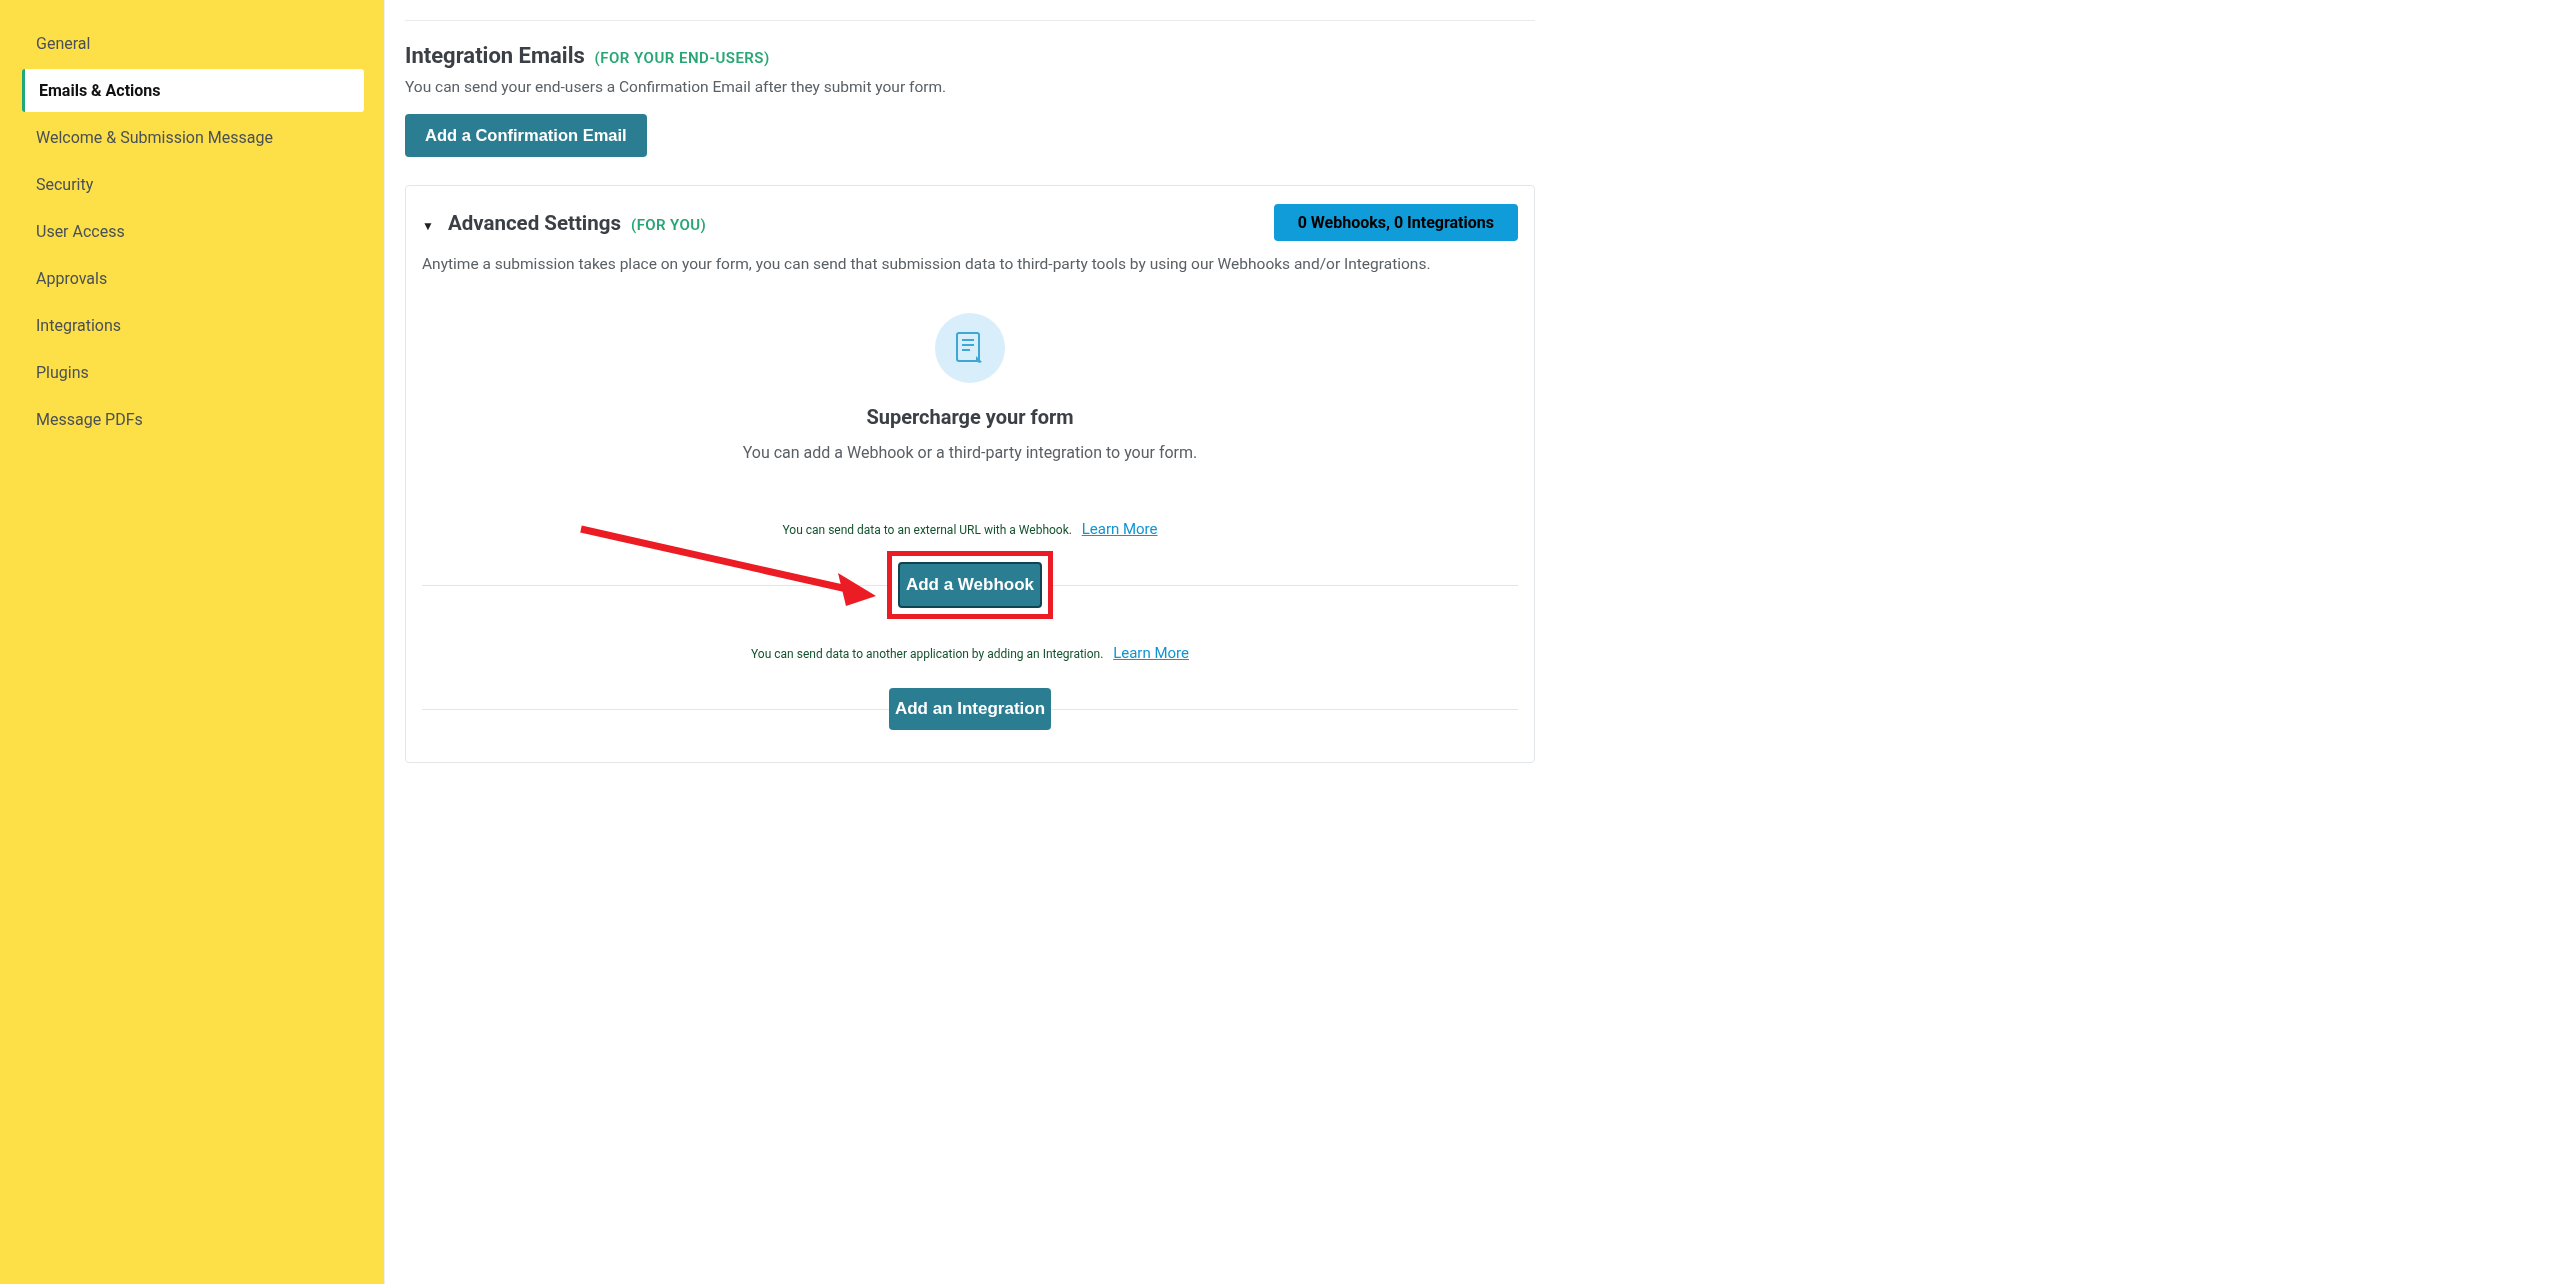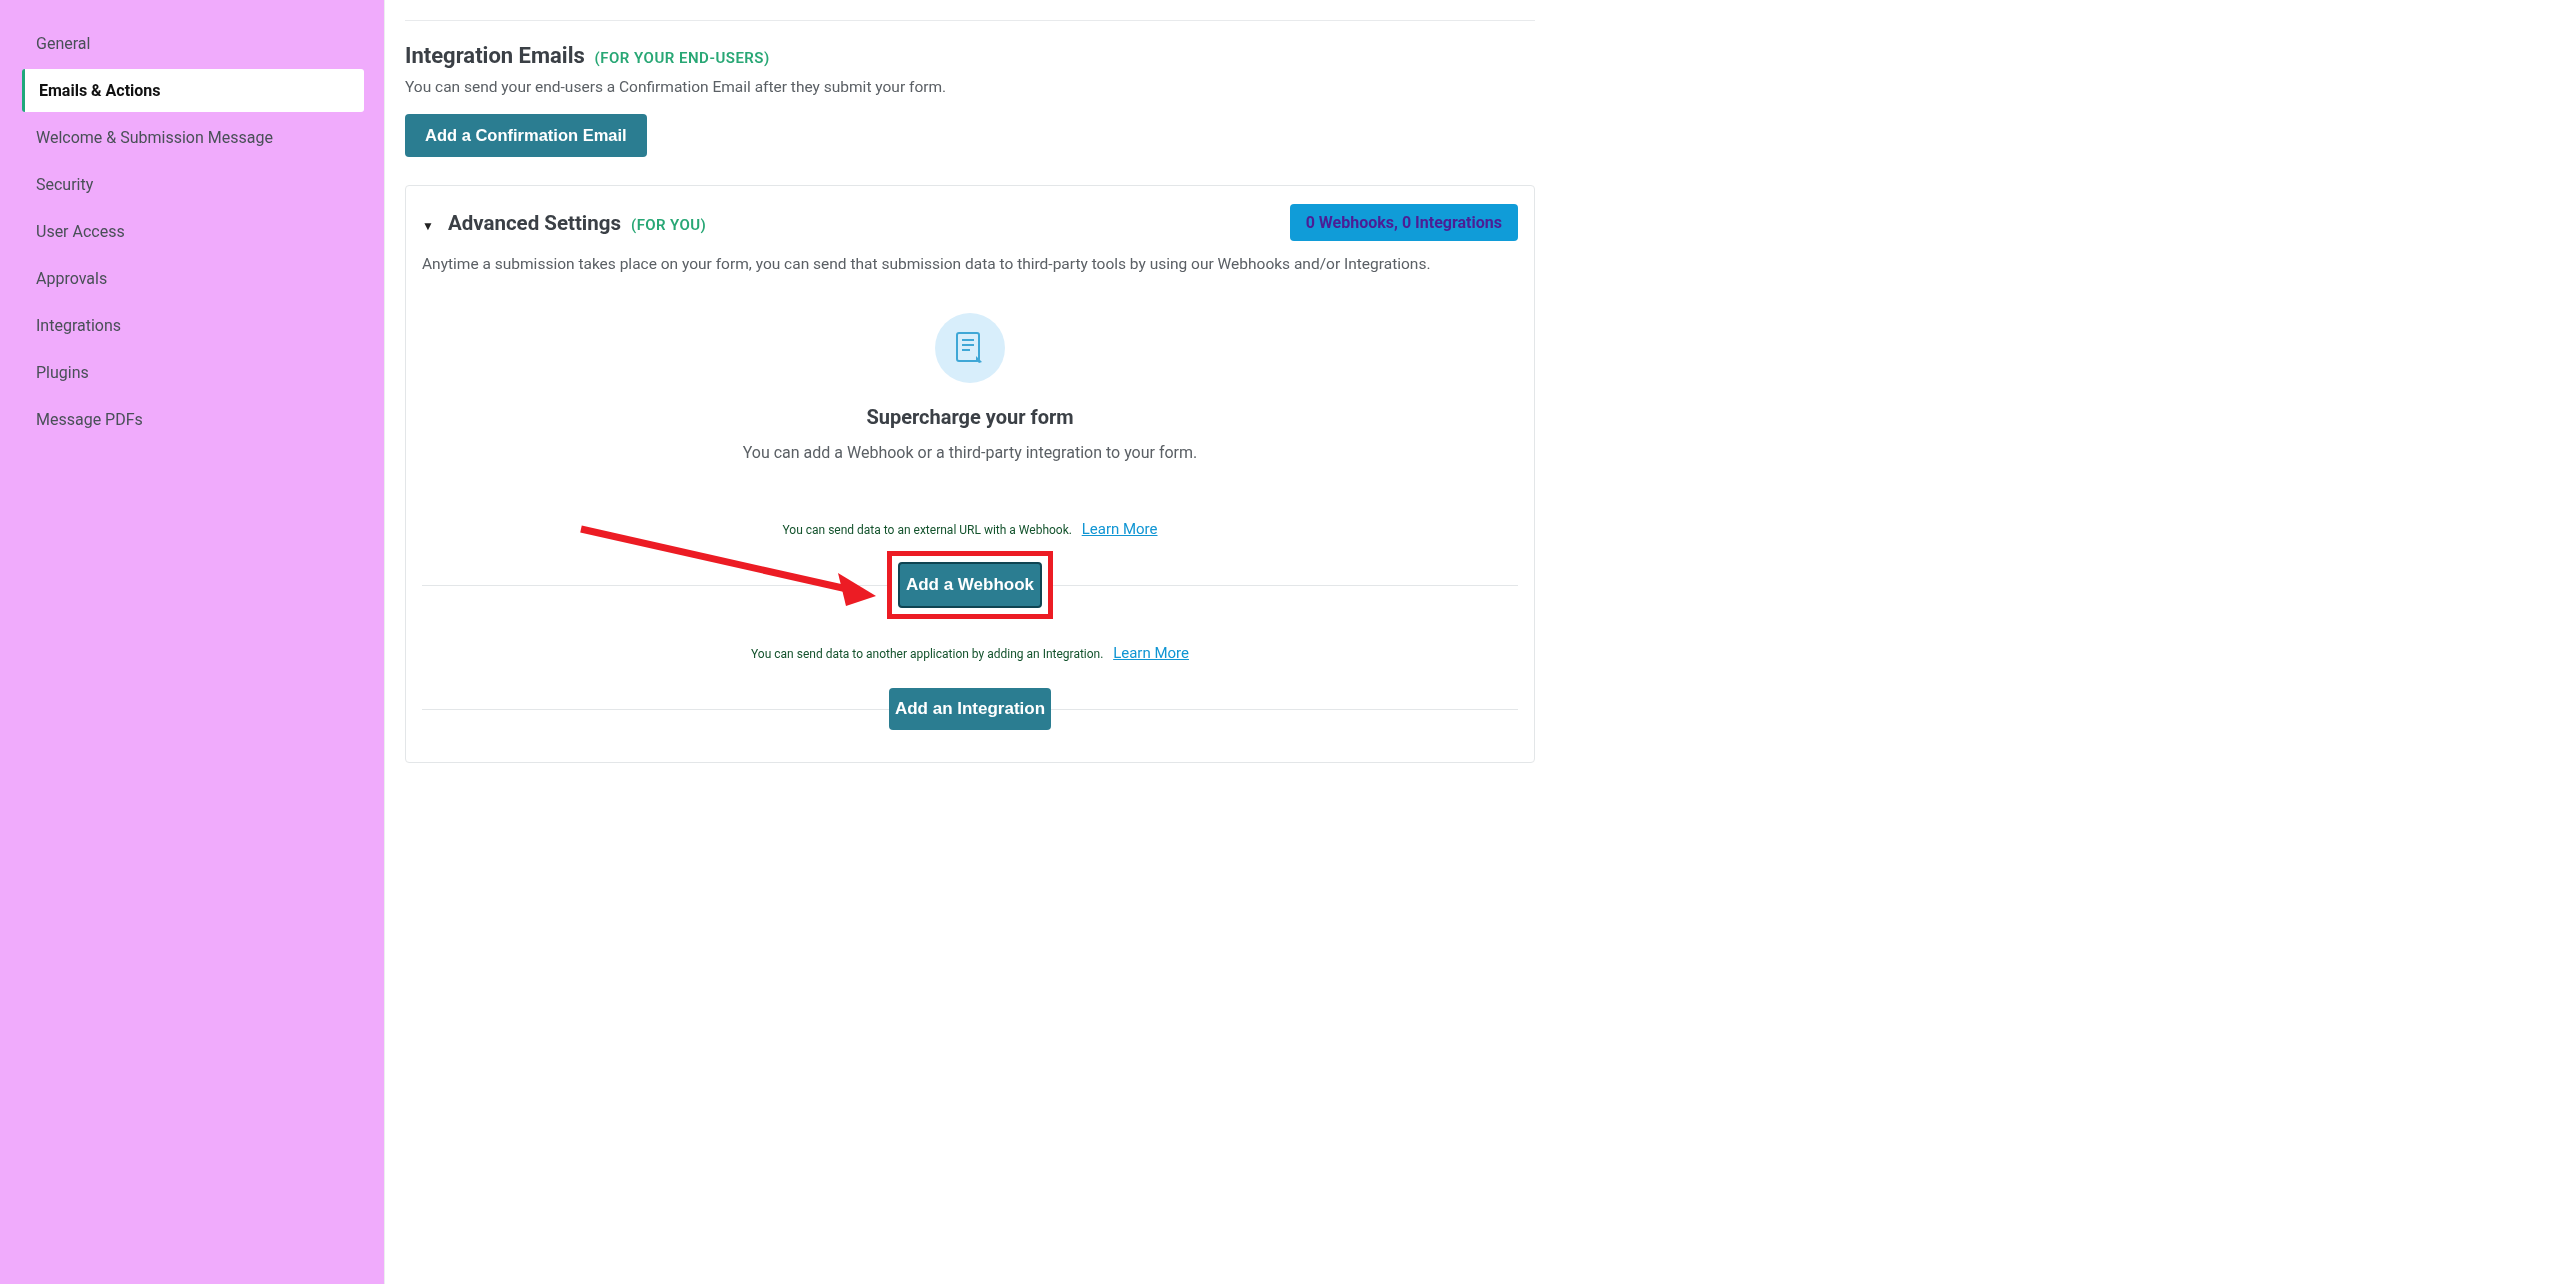--- a/index.html
+++ b/index.html
@@ -5,21 +5,21 @@
   * { box-sizing: border-box; margin: 0; padding: 0; }
   body {
     font-family: -apple-system, BlinkMacSystemFont, "Segoe UI", Roboto, "Helvetica Neue", Arial, sans-serif;
     background: #fff;
     color: #495057;
     font-size: 15px;
   }
   .layout { display: flex; min-height: 100vh; }
   .sidebar {
     width: 385px;
-    background: #f0abfc;
+    background: #fde047;
     padding: 22px 20px 22px 22px;
     border-right: 1px solid #eceeef;
   }
   .side-item {
     padding: 12px 14px;
     color: #495057;
     font-size: 16px;
     cursor: pointer;
     border-radius: 3px;
     margin-bottom: 4px;
@@ -67,24 +67,24 @@
   .panel-head-left { display: flex; align-items: baseline; gap: 10px; }
   .caret {
     font-size: 12px;
     color: #222;
     margin-right: 4px;
   }
   .panel-title { font-size: 20.5px; font-weight: 700; color: #3b4046; }
   .panel-sub { font-size: 15px; font-weight: 600; color: #28a775; text-transform: uppercase; letter-spacing: .4px; }
   .badge-pill {
     background: #109cd8;
-    color: #4c1d95;
+    color: #000000;
     font-weight: 700;
     font-size: 16px;
-    padding: 9px 16px;
+    padding: 9px 24px;
     border-radius: 4px;
   }
   .panel-desc { margin-top: 14px; color: #5b6065; font-size: 15.5px; }
 
   .empty {
     text-align: center;
     margin-top: 40px;
   }
   .doc-circle {
     width: 70px; height: 70px; border-radius: 50%;

